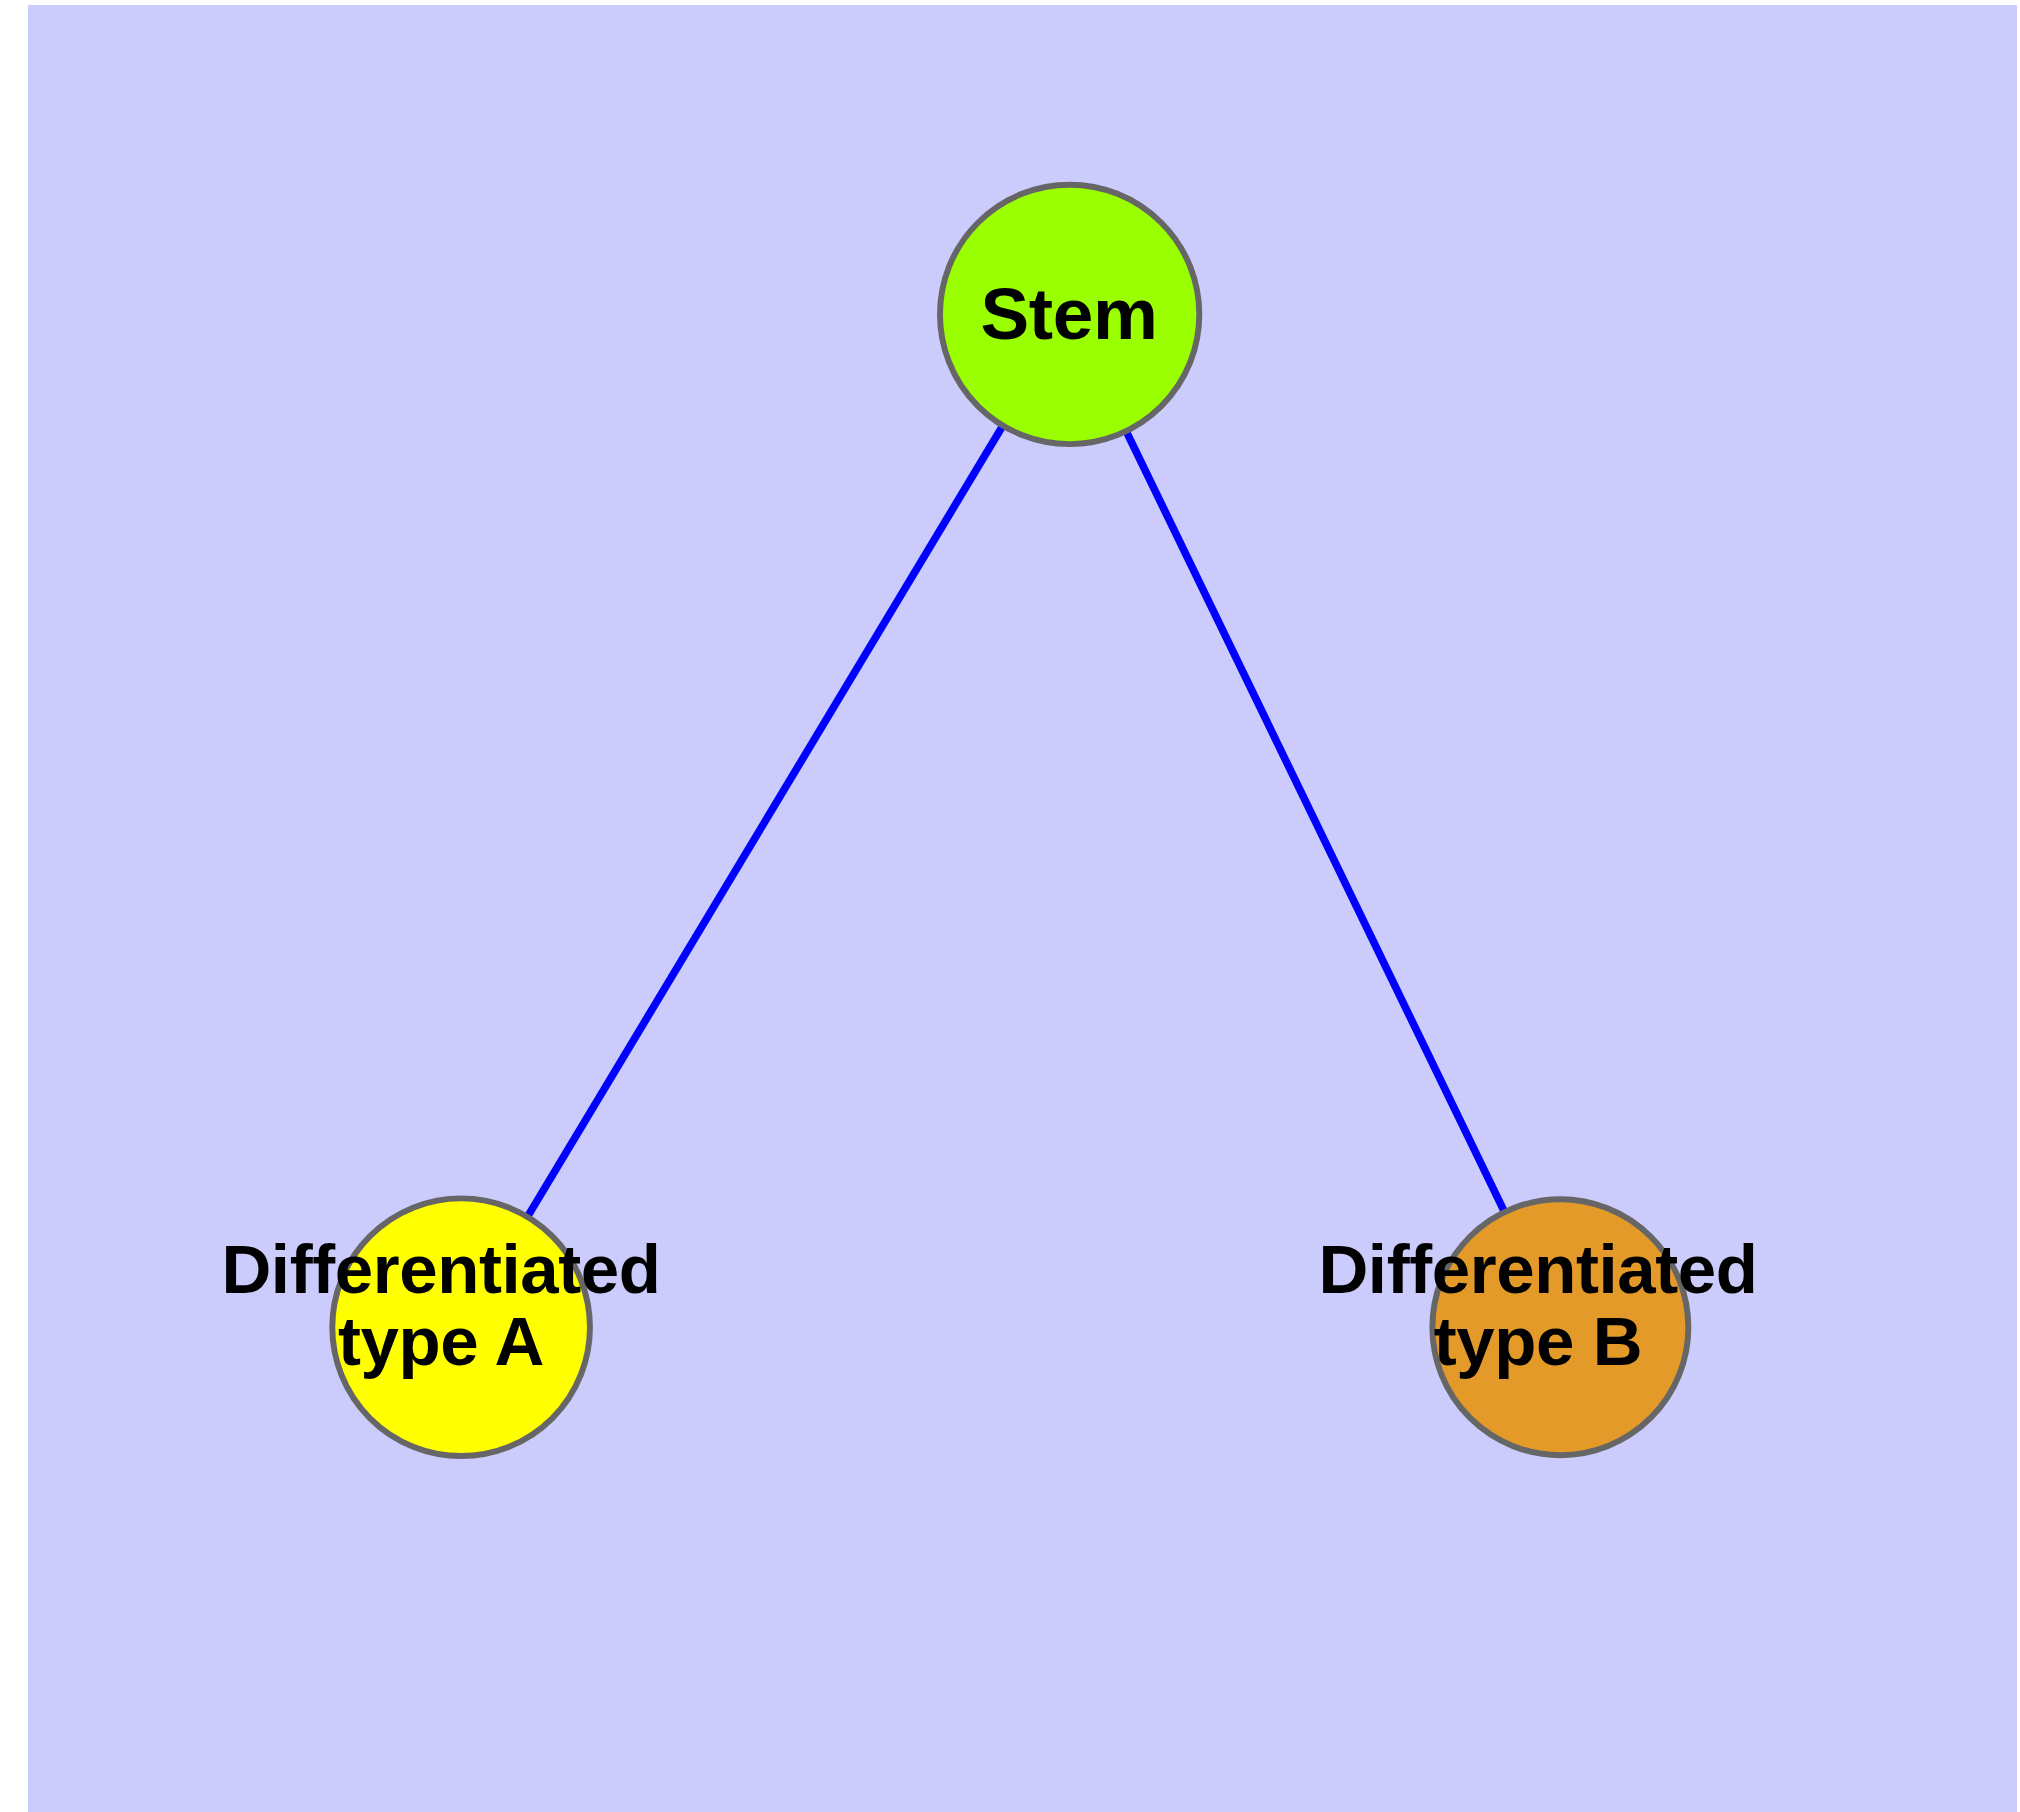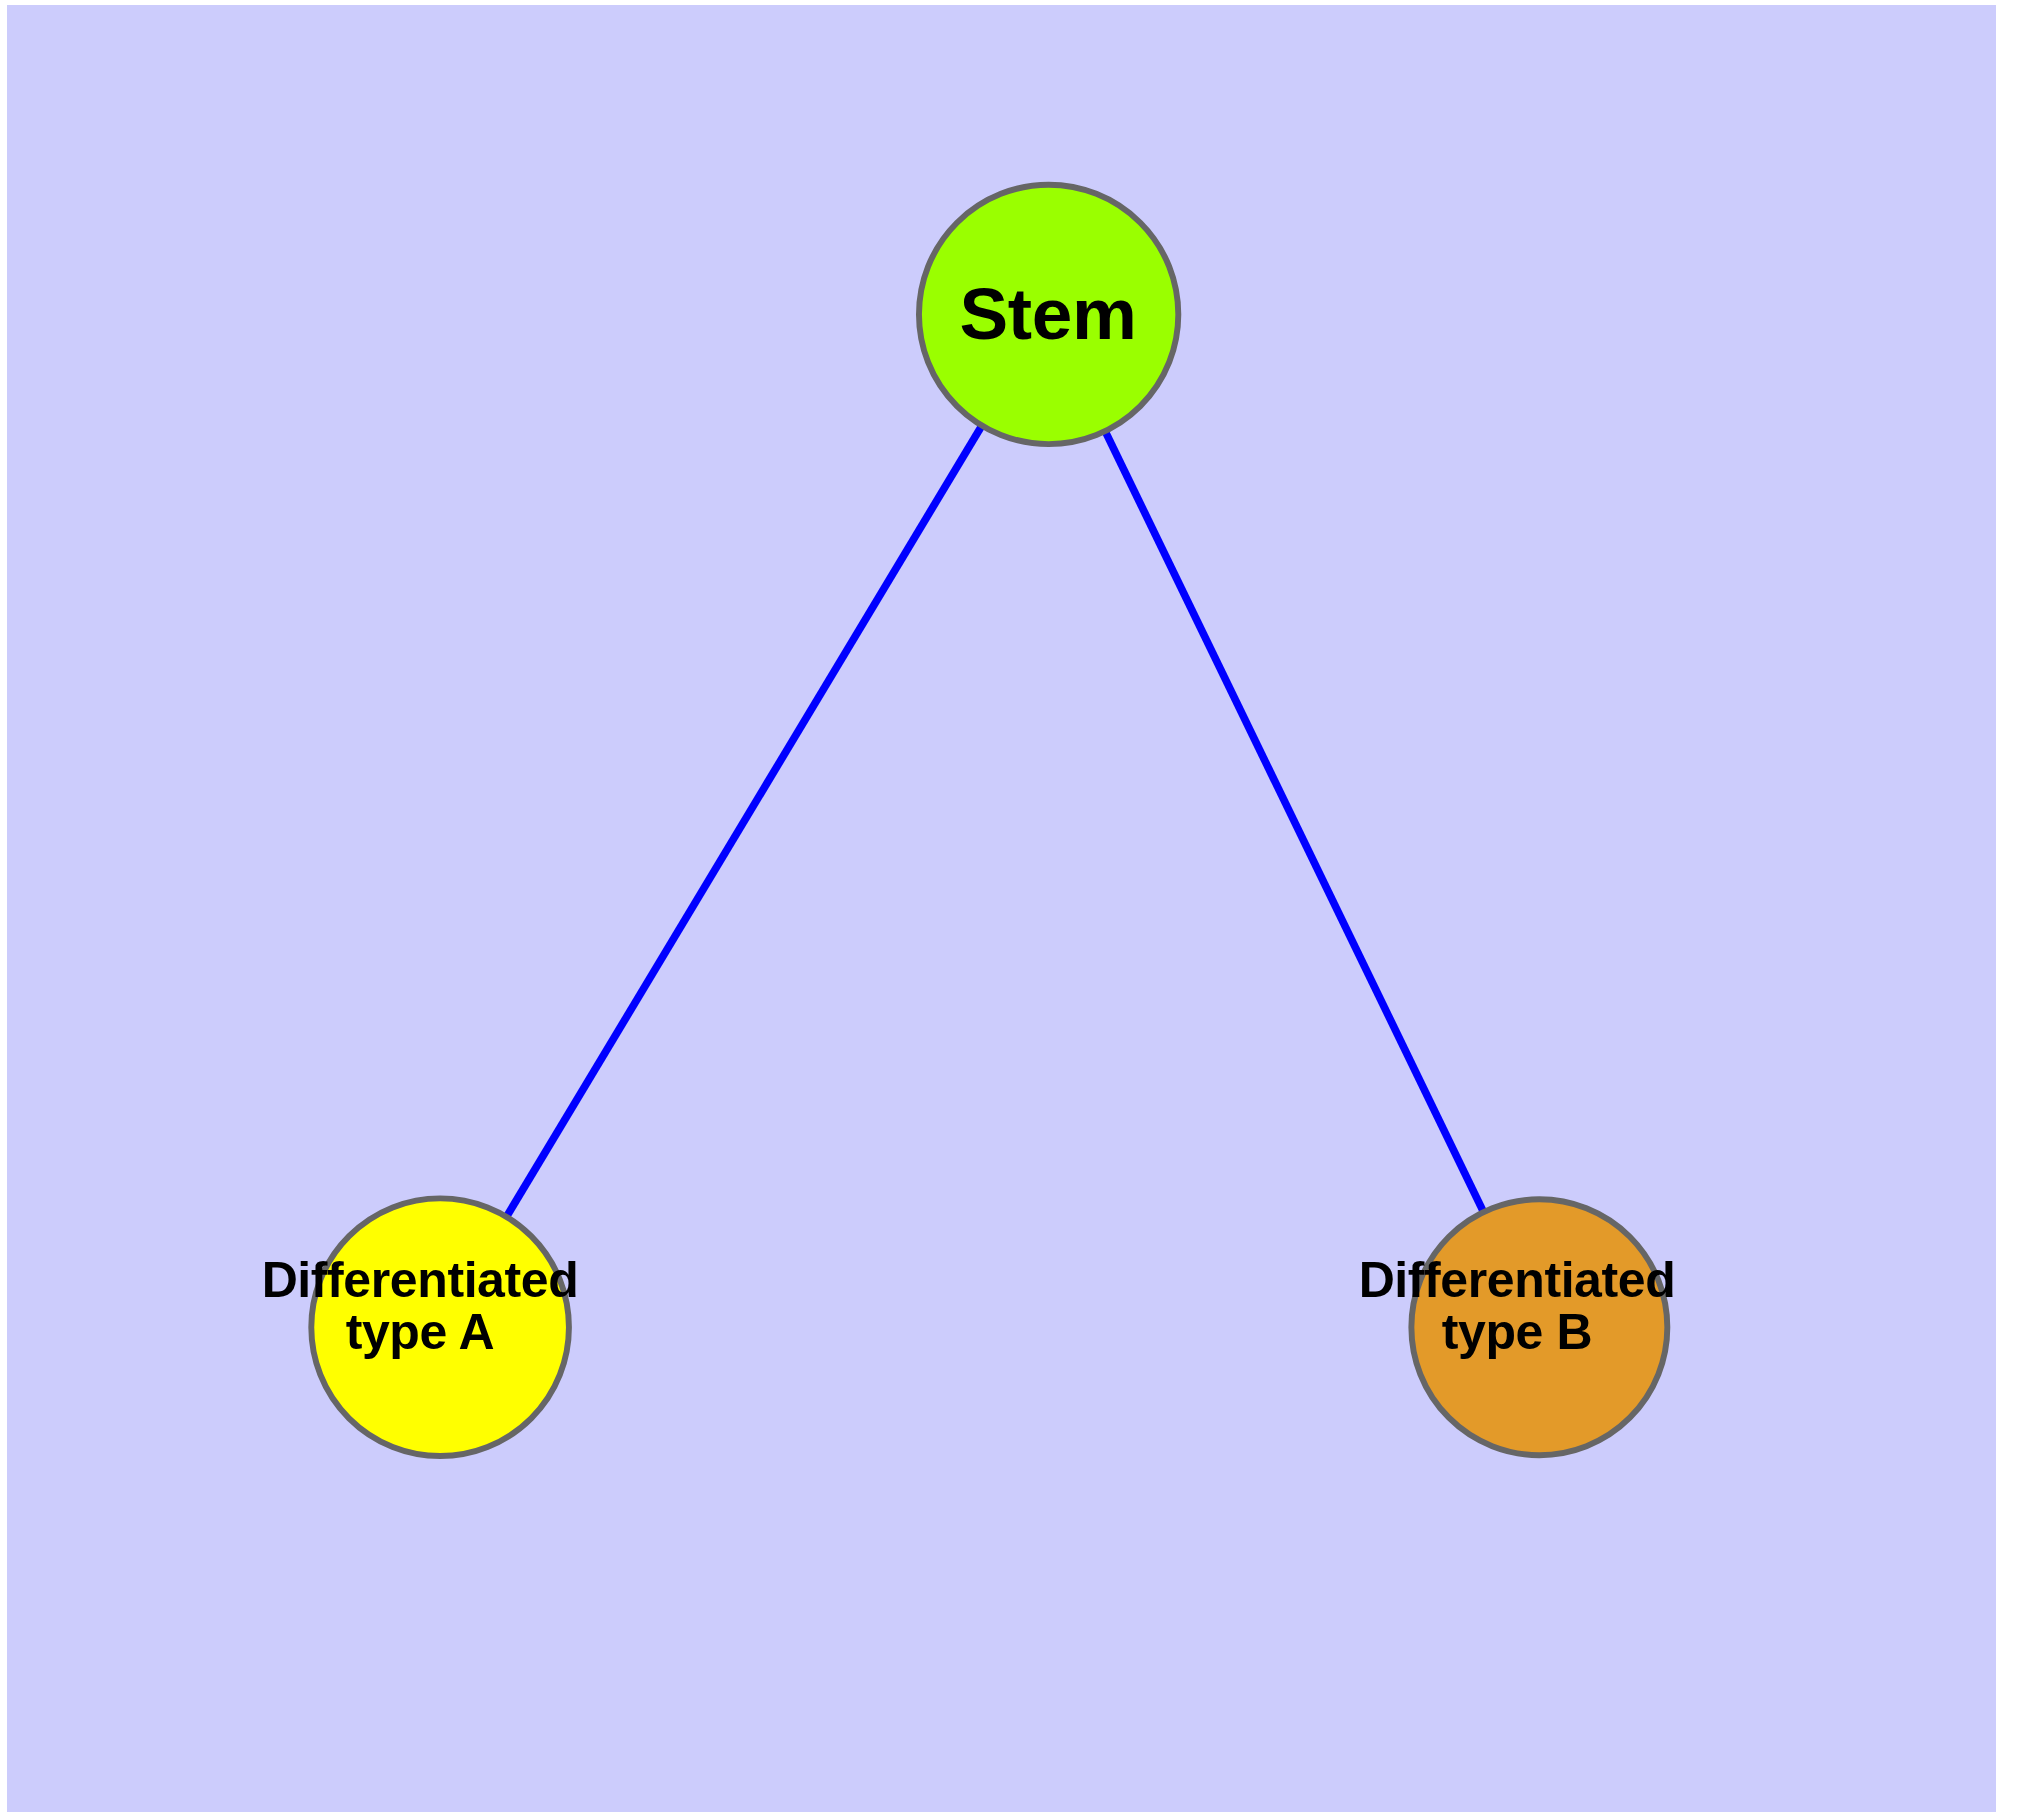--- a/index.html
+++ b/index.html
@@ -7,20 +7,21 @@
     padding: 0;
     background: #ffffff;
   }
   #canvas {
     position: relative;
     width: 1996px;
     height: 1812px;
     overflow: hidden;
     background: #ffffff;
     font-family: "Liberation Sans", sans-serif;
+    margin-left: 21px;
   }
   #plot-area {
     position: absolute;
     left: 6.8px;
     top: 5.1px;
     width: 2014px;
     height: 1807px;
     background: #ccccfc;
   }
   #graph-svg {
@@ -38,21 +39,21 @@
     text-align: center;
     line-height: 1.04;
     white-space: pre;
     letter-spacing: -0.4px;
     transform: translate(-50%, -50%);
   }
   .label-stem {
     font-size: 73px;
   }
   .label-leaf {
-    font-size: 50px;
+    font-size: 69px;
   }
 </style>
 </head>
 <body>
 
 <div id="canvas">
 
   <div id="plot-area"></div>
 
   <svg id="graph-svg" viewBox="0 0 2384 2138" xmlns="http://www.w3.org/2000/svg">

